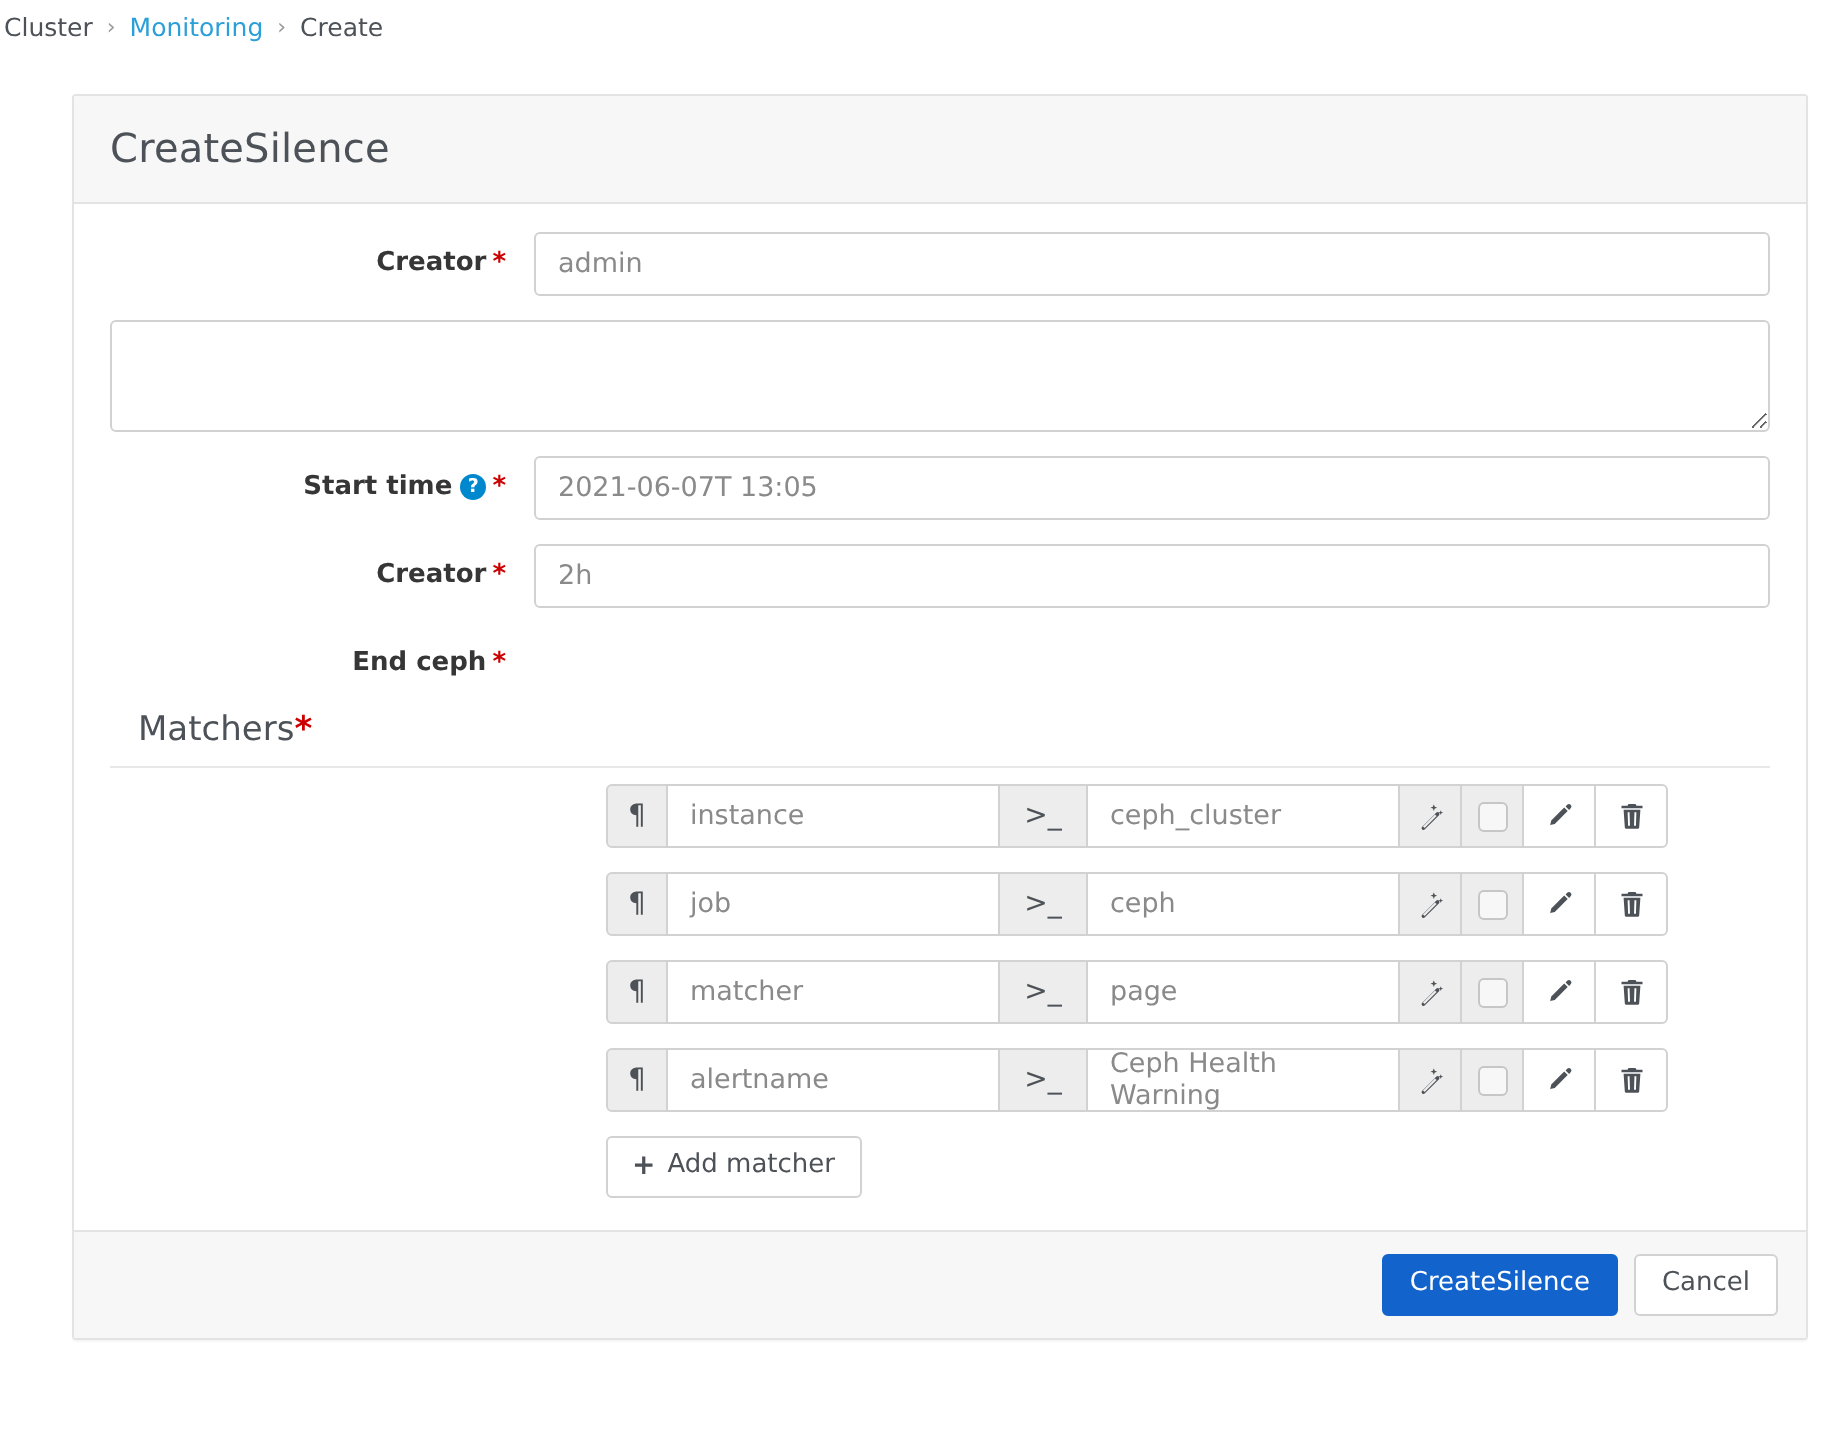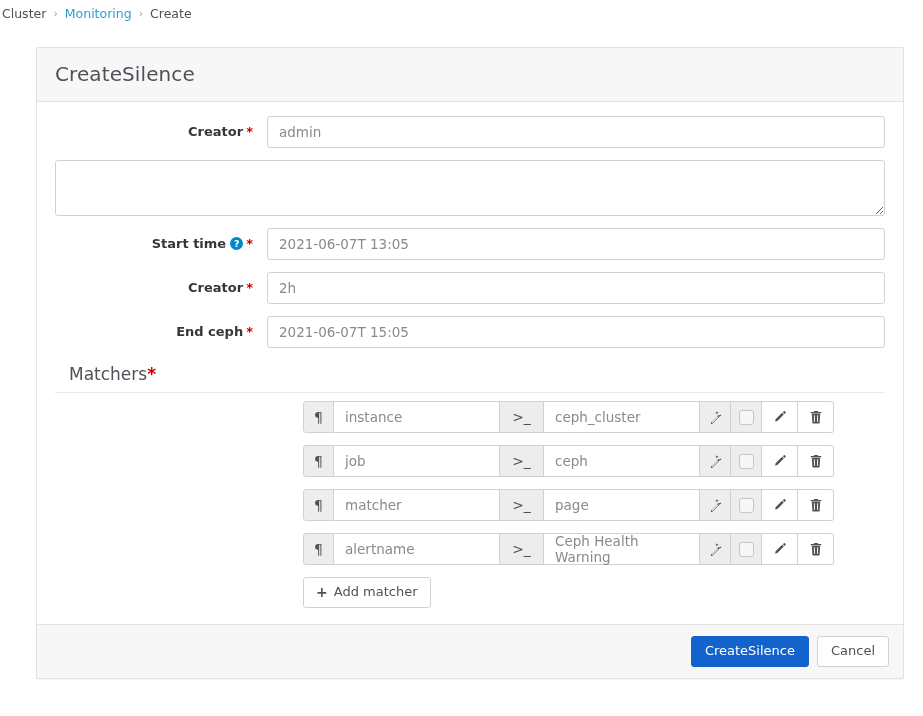--- a/index.html
+++ b/index.html
@@ -256,23 +256,20 @@
       </div>
       <div class="form-control-wrap">
         <input class="form-control" type="text" value="2h" style="">
       </div>
     </div>
 
     <div class="form-row">
       <div class="form-label">
         <span>End ceph</span><span class="req">*</span>
       </div>
-      <div class="form-control-wrap">
-        <input class="form-control" type="text" value="2021-06-07T 15:05" style="">
-      </div>
     </div>
 
     <div class="matchers-heading">
       <span>Matchers</span><span class="req">*</span>
     </div>
     <div class="matchers-divider"></div>
 
     <div class="matcher-rows">
 
       

